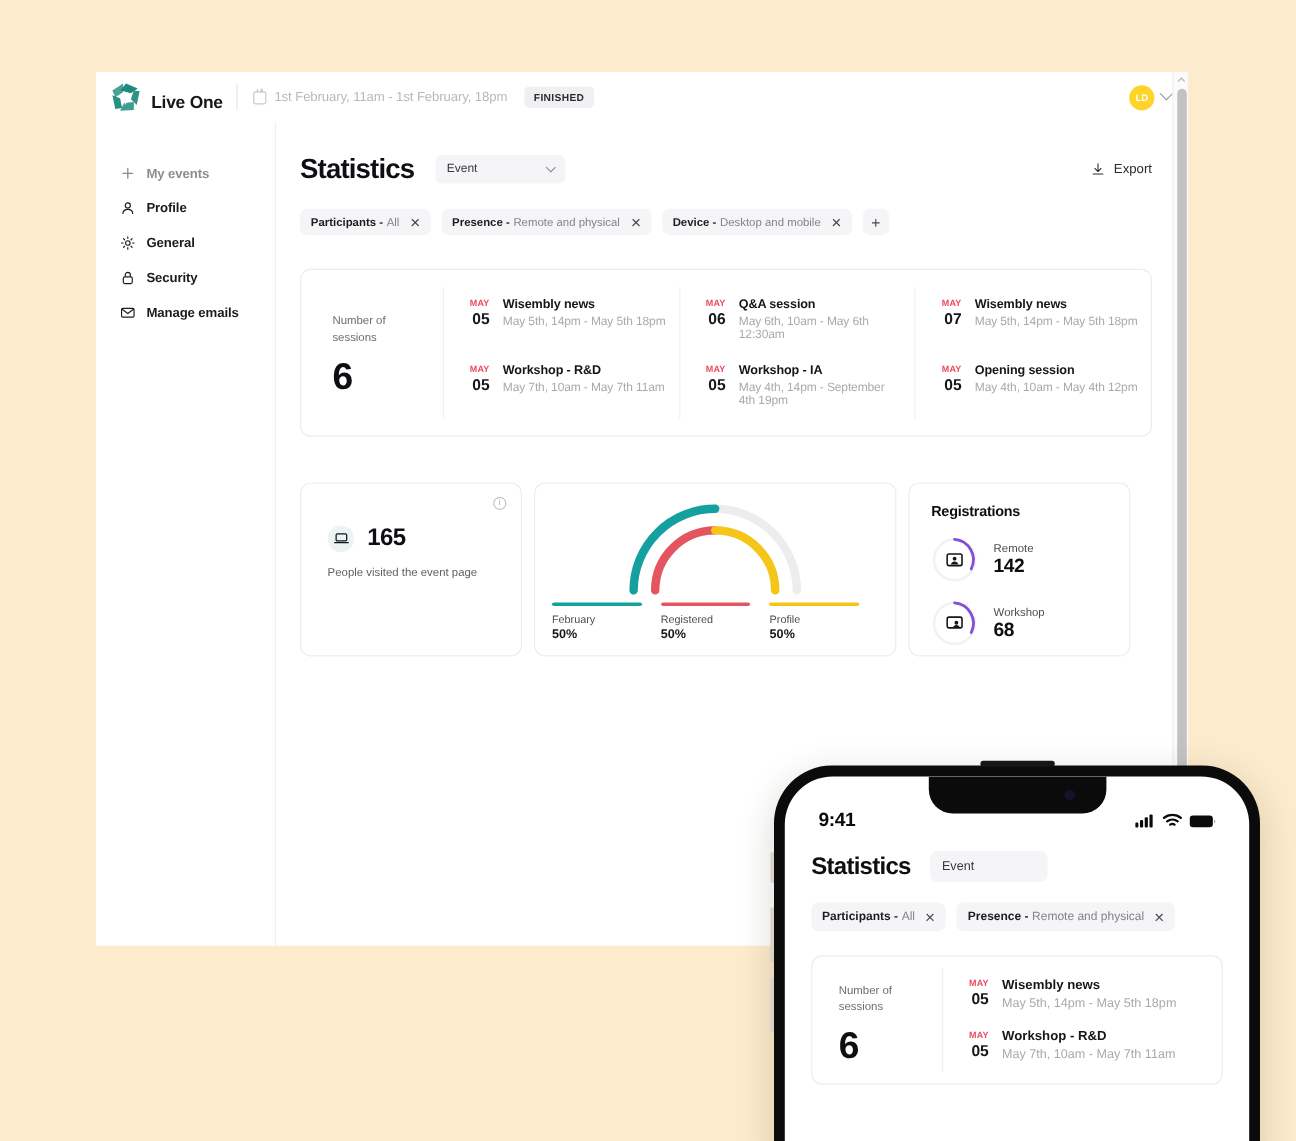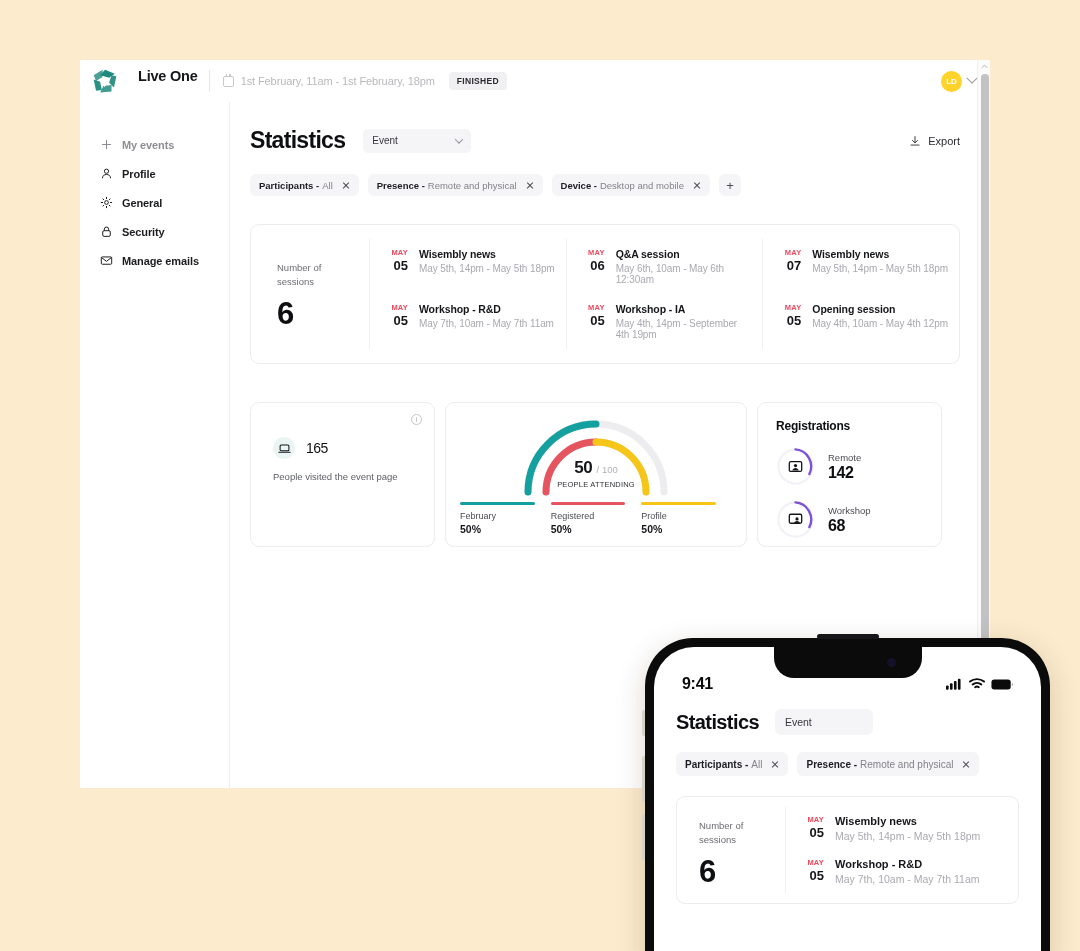--- a/index.html
+++ b/index.html
@@ -19,21 +19,21 @@
     overflow: hidden;
   }
 
   
   .topbar {
     position: relative; height: 42px;
     display: flex; align-items: center;
     padding: 0 14px 0 12px;
     background: #fff;
   }
-  .brand { display: flex; align-items: flex-start; gap: 20px; }
+  .brand { display: flex; align-items: flex-end; gap: 8px; }
   .logo-mark { width: 26px; height: 26px; display: block; }
   .brand-name { font-size: 14.5px; font-weight: 700; color: #15161a; letter-spacing: -.2px; }
   .topbar-divider { width: 1px; height: 22px; background: #e7e7e9; margin: 0 13px 0 11px; }
   .cal-icon { width: 11px; height: 11px; border: 1.3px solid #c9c9cd; border-radius: 2px; position: relative; flex: none; }
   .cal-icon::before { content:""; position:absolute; top:-2.5px; left:2px; width:1.2px; height:3px; background:#c9c9cd; }
   .cal-icon::after { content:""; position:absolute; top:-2.5px; right:2px; width:1.2px; height:3px; background:#c9c9cd; }
   .event-date { font-size: 11px; font-weight: 400; color: #b9b9bd; margin-left: 7px; letter-spacing: -.1px; }
   .status-badge {
     margin-left: 14px; background: #f0f0f2; color: #2a2b30;
     font-size: 8.5px; font-weight: 700; letter-spacing: .3px;
@@ -122,21 +122,21 @@
   
   .stats-row { margin-top: 38px; display:flex; gap:0; }
   .visits-card { width:185px; height:145px; position:relative; padding:34px 0 0 22px; }
   .info-i {
     position:absolute; right:12px; top:11px; width:11px; height:11px;
     border:1.1px solid #c4c4ca; border-radius:50%;
     font-size:7px; color:#a9a9b0; display:flex; align-items:center; justify-content:center; cursor:pointer;
   }
   .visits-line { display:flex; align-items:center; gap:11px; }
   .visit-ico-wrap { width:22px; height:22px; border-radius:50%; background:#eaf5f3; display:flex; align-items:center; justify-content:center; }
-  .visit-num { font-size:14px; font-weight:400; color:#0e0f12; letter-spacing:-.5px; }
+  .visit-num { font-size:20px; font-weight:700; color:#0e0f12; letter-spacing:-.5px; }
   .visits-sub { font-size:9.5px; color:#5f6066; margin-top:12px; }
 
   .gauge-card { width:302px; height:145px; margin-left:10px; padding-top:9px; }
   .gauge-wrap { height:84px; display:flex; justify-content:center; position:relative; }
   .gauge-center { position:absolute; left:0; right:0; top:46px; text-align:center; }
   .g-val { font-size:17px; font-weight:700; color:#15161a; letter-spacing:-.5px; }
   .g-max { font-size:9.5px; color:#b0b0b7; }
   .g-cap { font-size:7.5px; color:#2f3035; letter-spacing:.2px; margin-top:2px; font-weight:400; }
   .legend { display:flex; padding:0 14px; margin-top:6px; }
   .lg { flex:1; padding-right:16px; }
@@ -405,25 +405,20 @@
                 <path d="M12 80 A68 68 0 0 1 148 80" fill="none" stroke="#ededef" stroke-width="7" stroke-linecap="round"></path>
 
                 <path d="M12 80 A68 68 0 0 1 80 12" fill="none" stroke="#15a0a0" stroke-width="7" stroke-linecap="round"></path>
 
                 <path d="M30 80 A50 50 0 0 1 130 80" fill="none" stroke="#ededef" stroke-width="7" stroke-linecap="round"></path>
 
                 <path d="M30 80 A50 50 0 0 1 80 30" fill="none" stroke="#e4555f" stroke-width="7" stroke-linecap="round"></path>
 
                 <path d="M80 30 A50 50 0 0 1 130 80" fill="none" stroke="#f5c518" stroke-width="7" stroke-linecap="round"></path>
               </svg>
-              <div class="gauge-center">
-                <span class="g-val">50</span>
-                <span class="g-max">/ 100</span>
-                <div class="g-cap">PEOPLE ATTENDING</div>
-              </div>
             </div>
             <div class="legend">
               <div class="lg">
                 <div class="lg-bar" style="background:#15a0a0"></div>
                 <div class="lg-name">February</div>
                 <div class="lg-pct">50%</div>
               </div>
               <div class="lg">
                 <div class="lg-bar" style="background:#e4555f"></div>
                 <div class="lg-name">Registered</div>

